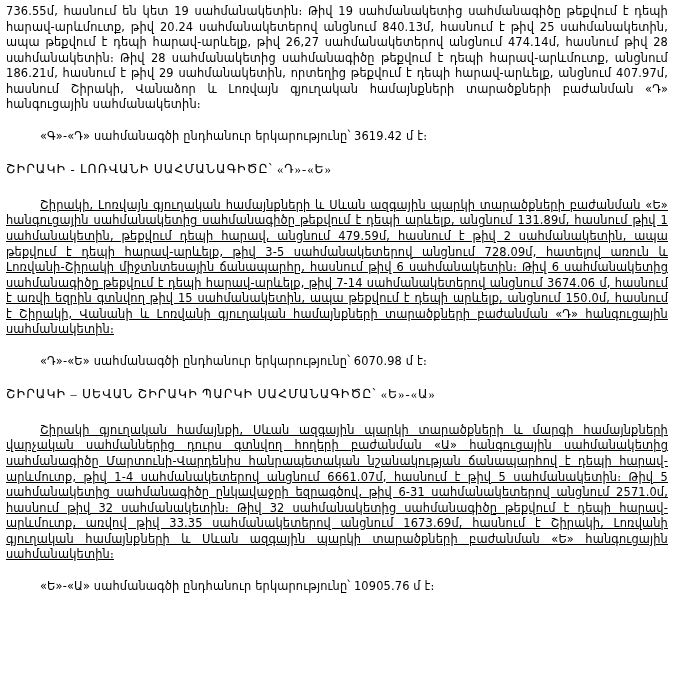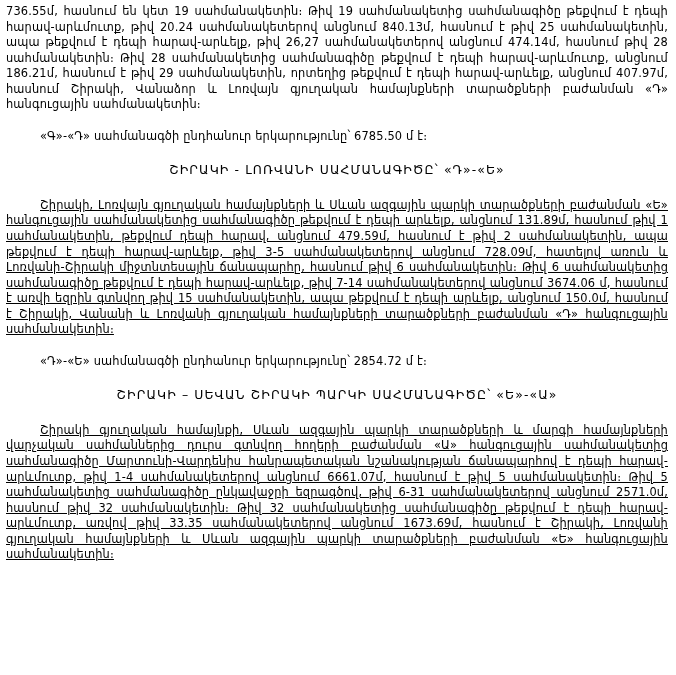--- a/index.html
+++ b/index.html
@@ -40,54 +40,56 @@
     line-height: 15.55px;
     text-indent: 34px;
     letter-spacing: 0.15px;
     text-align: left;
   }
   h2.section-heading {
     margin: 0;
     font-size: 12.4px;
     line-height: 15.55px;
     font-weight: normal;
-    text-align: center;
+    text-align: left;
     letter-spacing: 1.1px;
+    font-family: Liberation Serif, serif;
   }
   .sp-16 { height: 16px; }
   .sp-18 { height: 18px; }
   .sp-20 { height: 20px; }
 </style>
 </head>
 <body>
 
 <div class="page">
 
   <p class="body-par">736.55մ, հասնում են կետ 19 սահմանակետին։ Թիվ 19 սահմանակետից սահմանագիծը թեքվում է դեպի հարավ-արևմուտք, թիվ 20.24 սահմանակետերով անցնում 840.13մ, հասնում է թիվ 25 սահմանակետին, ապա թեքվում է դեպի հարավ-արևելք, թիվ 26,27 սահմանակետերով անցնում 474.14մ, հասնում թիվ 28 սահմանակետին։ Թիվ 28 սահմանակետից սահմանագիծը թեքվում է դեպի հարավ-արևմուտք, անցնում 186.21մ, հասնում է թիվ 29 սահմանակետին, որտեղից թեքվում է դեպի հարավ-արևելք, անցնում 407.97մ, հասնում Շիրակի, Վանաձոր և Լոռվայն գյուղական համայնքների տարածքների բաժանման «Դ» հանգուցային սահմանակետին։</p>
 
   <div class="sp-16"></div>
 
-  <p class="quote-line">«Գ»-«Դ» սահմանագծի ընդհանուր երկարությունը՝ 6785.50 մ է։</p>
+  <p class="quote-line">«Գ»-«Դ» սահմանագծի ընդհանուր երկարությունը՝ 3619.42 մ է։</p>
 
   <div class="sp-18"></div>
 
   <h2 class="section-heading">ՇԻՐԱԿԻ - ԼՈՌՎԱՆԻ ՍԱՀՄԱՆԱԳԻԾԸ՝ «Դ»-«Ե»</h2>
 
   <div class="sp-20"></div>
 
   <p class="body-par indent">Շիրակի, Լոռվայն գյուղական համայնքների և Սևան ազգային պարկի տարածքների բաժանման «Ե» հանգուցային սահմանակետից սահմանագիծը թեքվում է դեպի արևելք, անցնում 131.89մ, հասնում թիվ 1 սահմանակետին, թեքվում դեպի հարավ, անցնում 479.59մ, հասնում է թիվ 2 սահմանակետին, ապա թեքվում է դեպի հարավ-արևելք, թիվ 3-5 սահմանակետերով անցնում 728.09մ, հատելով առուն և Լոռվանի-Շիրակի միջտնտեսային ճանապարհը, հասնում թիվ 6 սահմանակետին։ Թիվ 6 սահմանակետից սահմանագիծը թեքվում է դեպի հարավ-արևելք, թիվ 7-14 սահմանակետերով անցնում 3674.06 մ, հասնում է առվի եզրին գտնվող թիվ 15 սահմանակետին, ապա թեքվում է դեպի արևելք, անցնում 150.0մ, հասնում է Շիրակի, Վանանի և Լոռվանի գյուղական համայնքների տարածքների բաժանման «Դ» հանգուցային սահմանակետին։</p>
 
   <div class="sp-16"></div>
 
-  <p class="quote-line">«Դ»-«Ե» սահմանագծի ընդհանուր երկարությունը՝ 2854.72 մ է։</p>
+  <p class="quote-line">«Դ»-«Ե» սահմանագծի ընդհանուր երկարությունը՝ 6070.98 մ է։</p>
 
   <div class="sp-18"></div>
 
   <h2 class="section-heading">ՇԻՐԱԿԻ – ՍԵՎԱՆ ՇԻՐԱԿԻ ՊԱՐԿԻ ՍԱՀՄԱՆԱԳԻԾԸ՝ «Ե»-«Ա»</h2>
 
   <div class="sp-20"></div>
 
   <p class="body-par indent">Շիրակի գյուղական համայնքի, Սևան ազգային պարկի տարածքների և մարգի համայնքների վարչական սահմաններից դուրս գտնվող հողերի բաժանման «Ա» հանգուցային սահմանակետից սահմանագիծը Մարտունի-Վարդենիս հանրապետական նշանակության ճանապարհով է դեպի հարավ-արևմուտք, թիվ 1-4 սահմանակետերով անցնում 6661.07մ, հասնում է թիվ 5 սահմանակետին։ Թիվ 5 սահմանակետից սահմանագիծը ընկավաջրի եզրագծով, թիվ 6-31 սահմանակետերով անցնում 2571.0մ, հասնում թիվ 32 սահմանակետին։ Թիվ 32 սահմանակետից սահմանագիծը թեքվում է դեպի հարավ-արևմուտք, առվով թիվ 33.35 սահմանակետերով անցնում 1673.69մ, հասնում է Շիրակի, Լոռվանի գյուղական համայնքների և Սևան ազգային պարկի տարածքների բաժանման «Ե» հանգուցային սահմանակետին։</p>
 
   <div class="sp-16"></div>
 
+  <p class="quote-line">«Ե»-«Ա» սահմանագծի ընդհանուր երկարությունը՝ 10905.76 մ է։</p>
 
 </div>
 
 </body></html>

